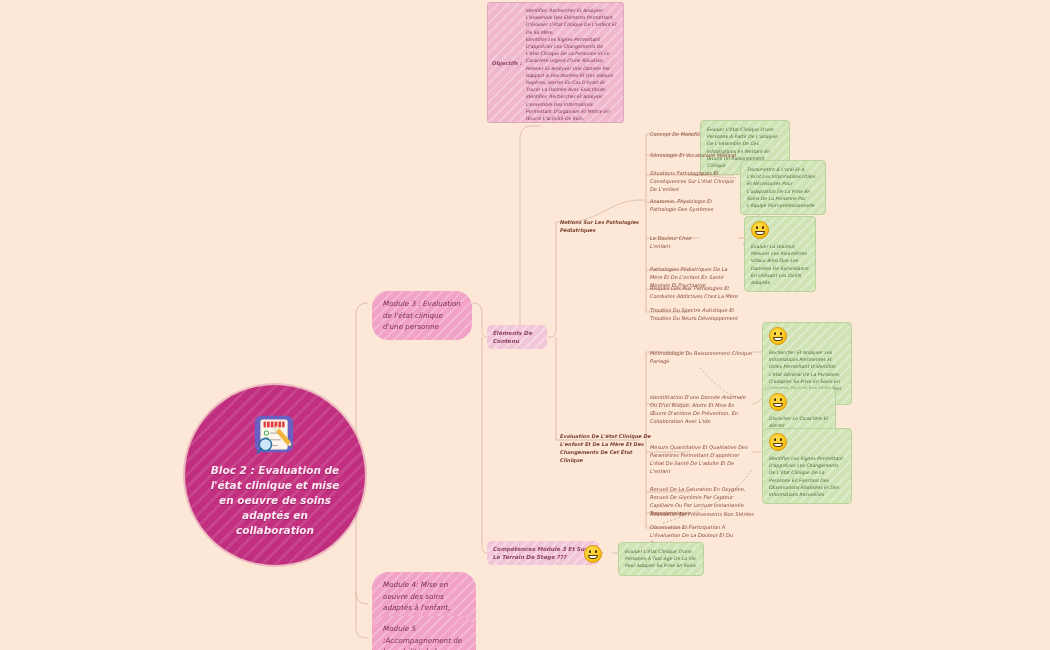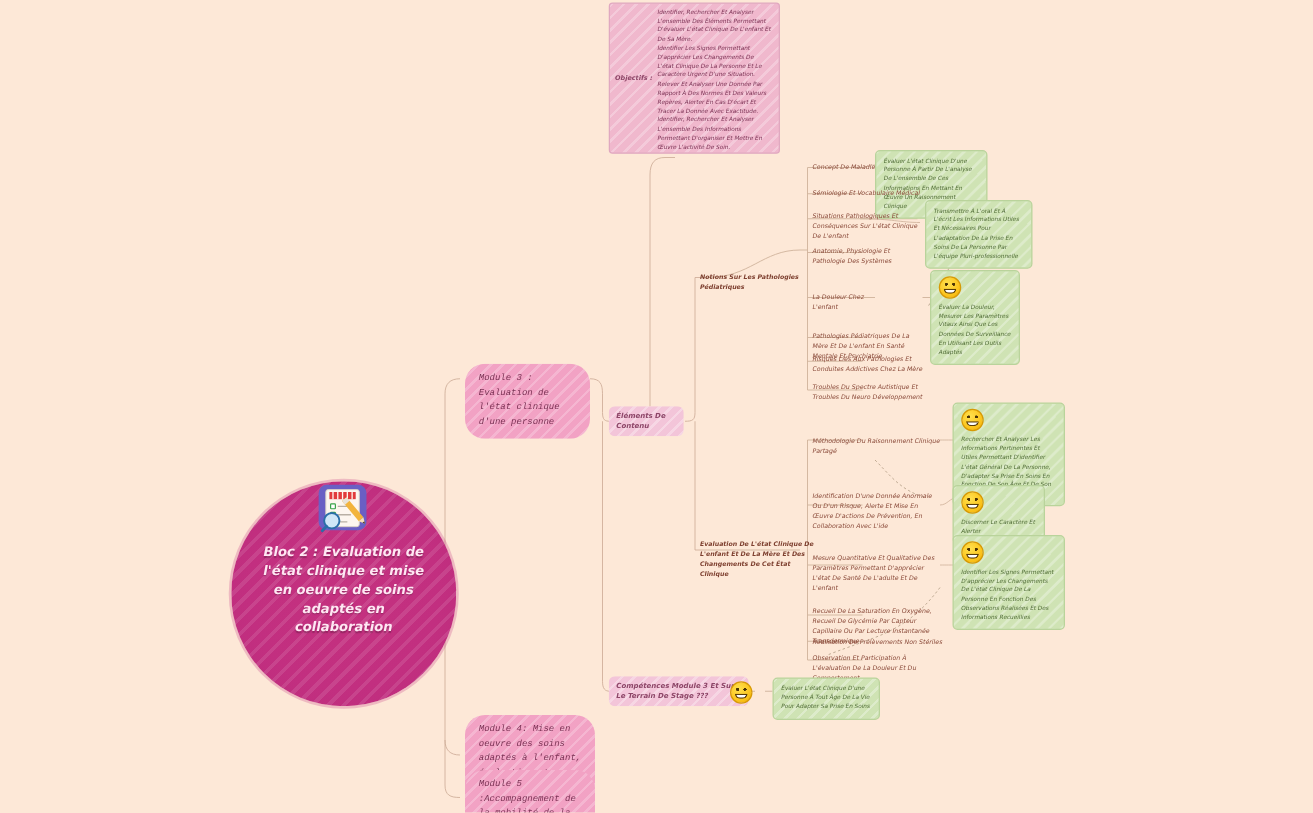--- a/index.html
+++ b/index.html
@@ -15,38 +15,38 @@
 
   .node{position:absolute;box-sizing:border-box;}
 
   
   #central{
     left:185px;top:385px;width:180px;height:180px;
     border-radius:50%;
     background:
       repeating-linear-gradient(135deg, rgba(255,255,255,.10) 0 3px, rgba(255,255,255,0) 3px 9px),
       radial-gradient(circle at 50% 50%, #c4317f 0%, #c22f80 60%, #bb2c7b 100%);
-    display:flex;flex-direction:column;align-items:center;
+    display:flex;flex-direction:column;align-items:center;justify-content:center;
     box-shadow:0 0 0 2px rgba(196,49,127,.25);
   }
   #central .c-icon{width:46px;height:44px;margin-bottom:6px;}
   #central .c-label{
     color:#ffe7f3;font-style:italic;font-weight:bold;
     font-size:10.5px;line-height:15px;text-align:center;width:140px;
     text-shadow:0 1px 1px rgba(0,0,0,.25);
   }
 
   
   .pinkbox{
     background:
       repeating-linear-gradient(135deg, rgba(255,255,255,.22) 0 2px, rgba(255,255,255,0) 2px 7px),
       #f2a2c4;
     border-radius:16px;
     color:#7a3254;font-style:italic;font-size:7.2px;line-height:11.5px;
-    padding:7px 11px;box-sizing:border-box;font-family:Liberation Mono, monospace;
+    padding:7px 11px;box-sizing:border-box;
   }
   #mod3{left:372px;top:291px;width:100px;}
   #mod4{left:372px;top:572px;width:104px;}
   #mod5{left:372px;top:616px;width:104px;}
 
   
   .tagbox{
     background:
       repeating-linear-gradient(135deg, rgba(255,255,255,.30) 0 2px, rgba(255,255,255,0) 2px 7px),
       #f3c5d9;

